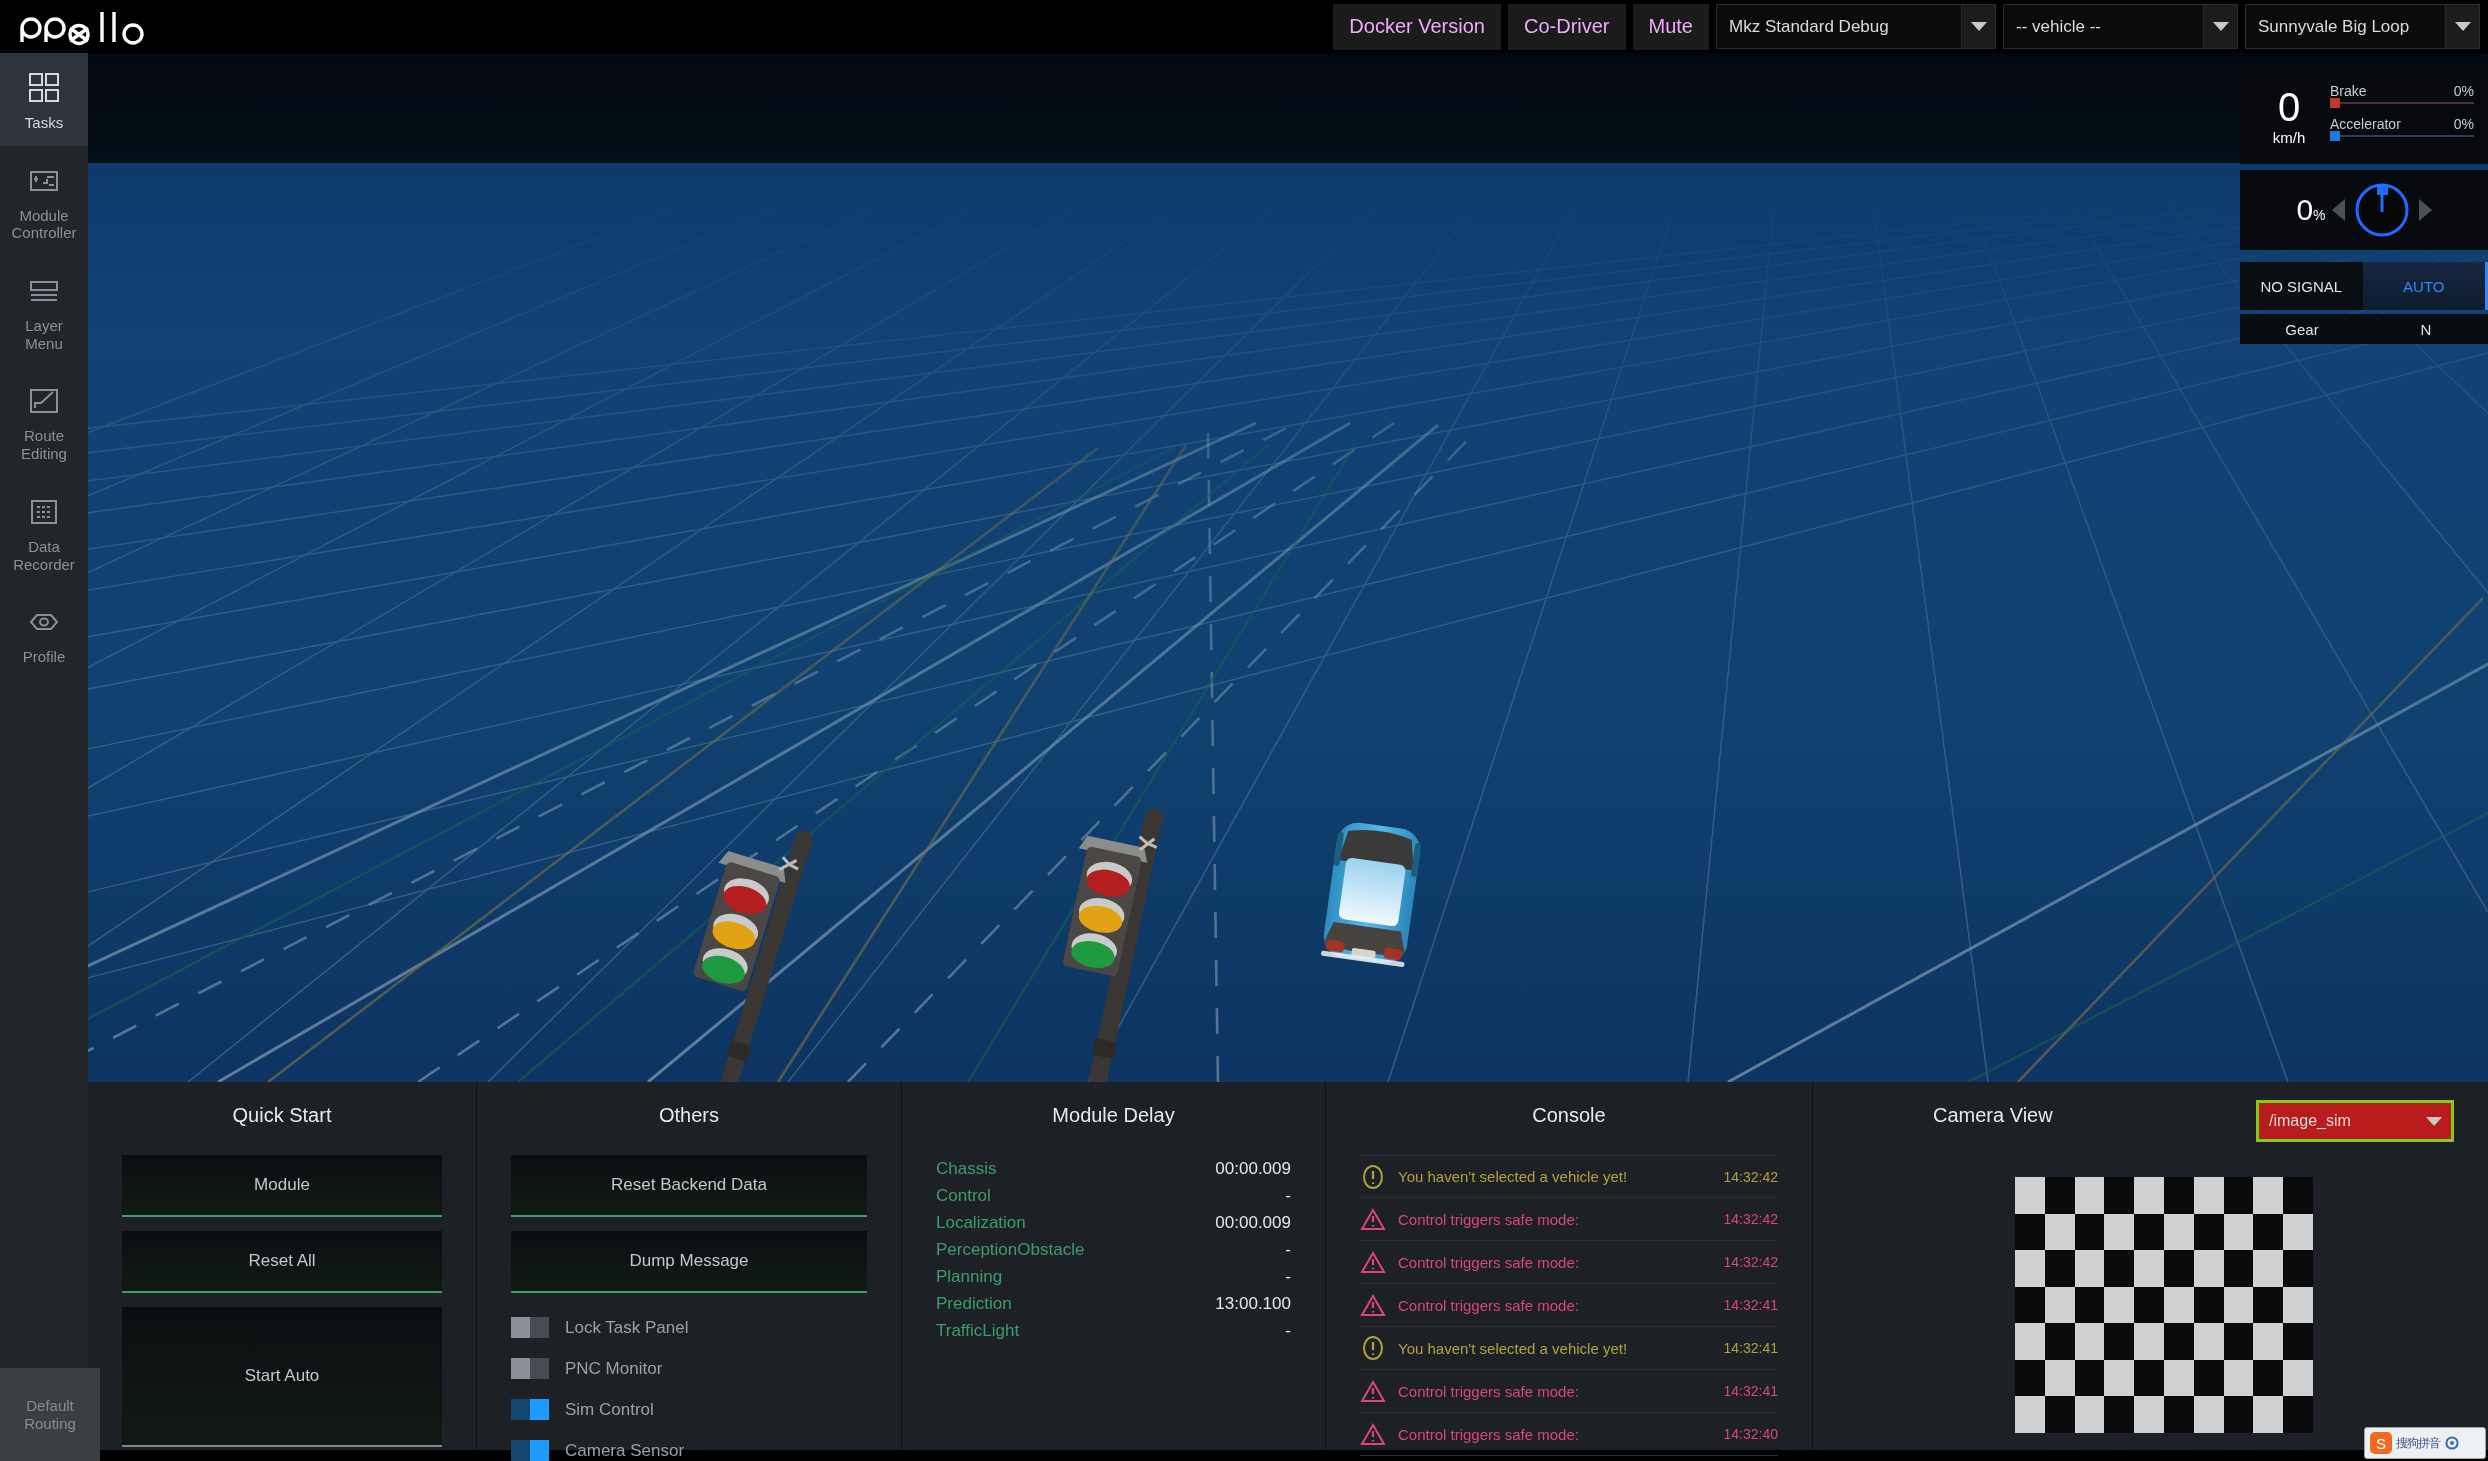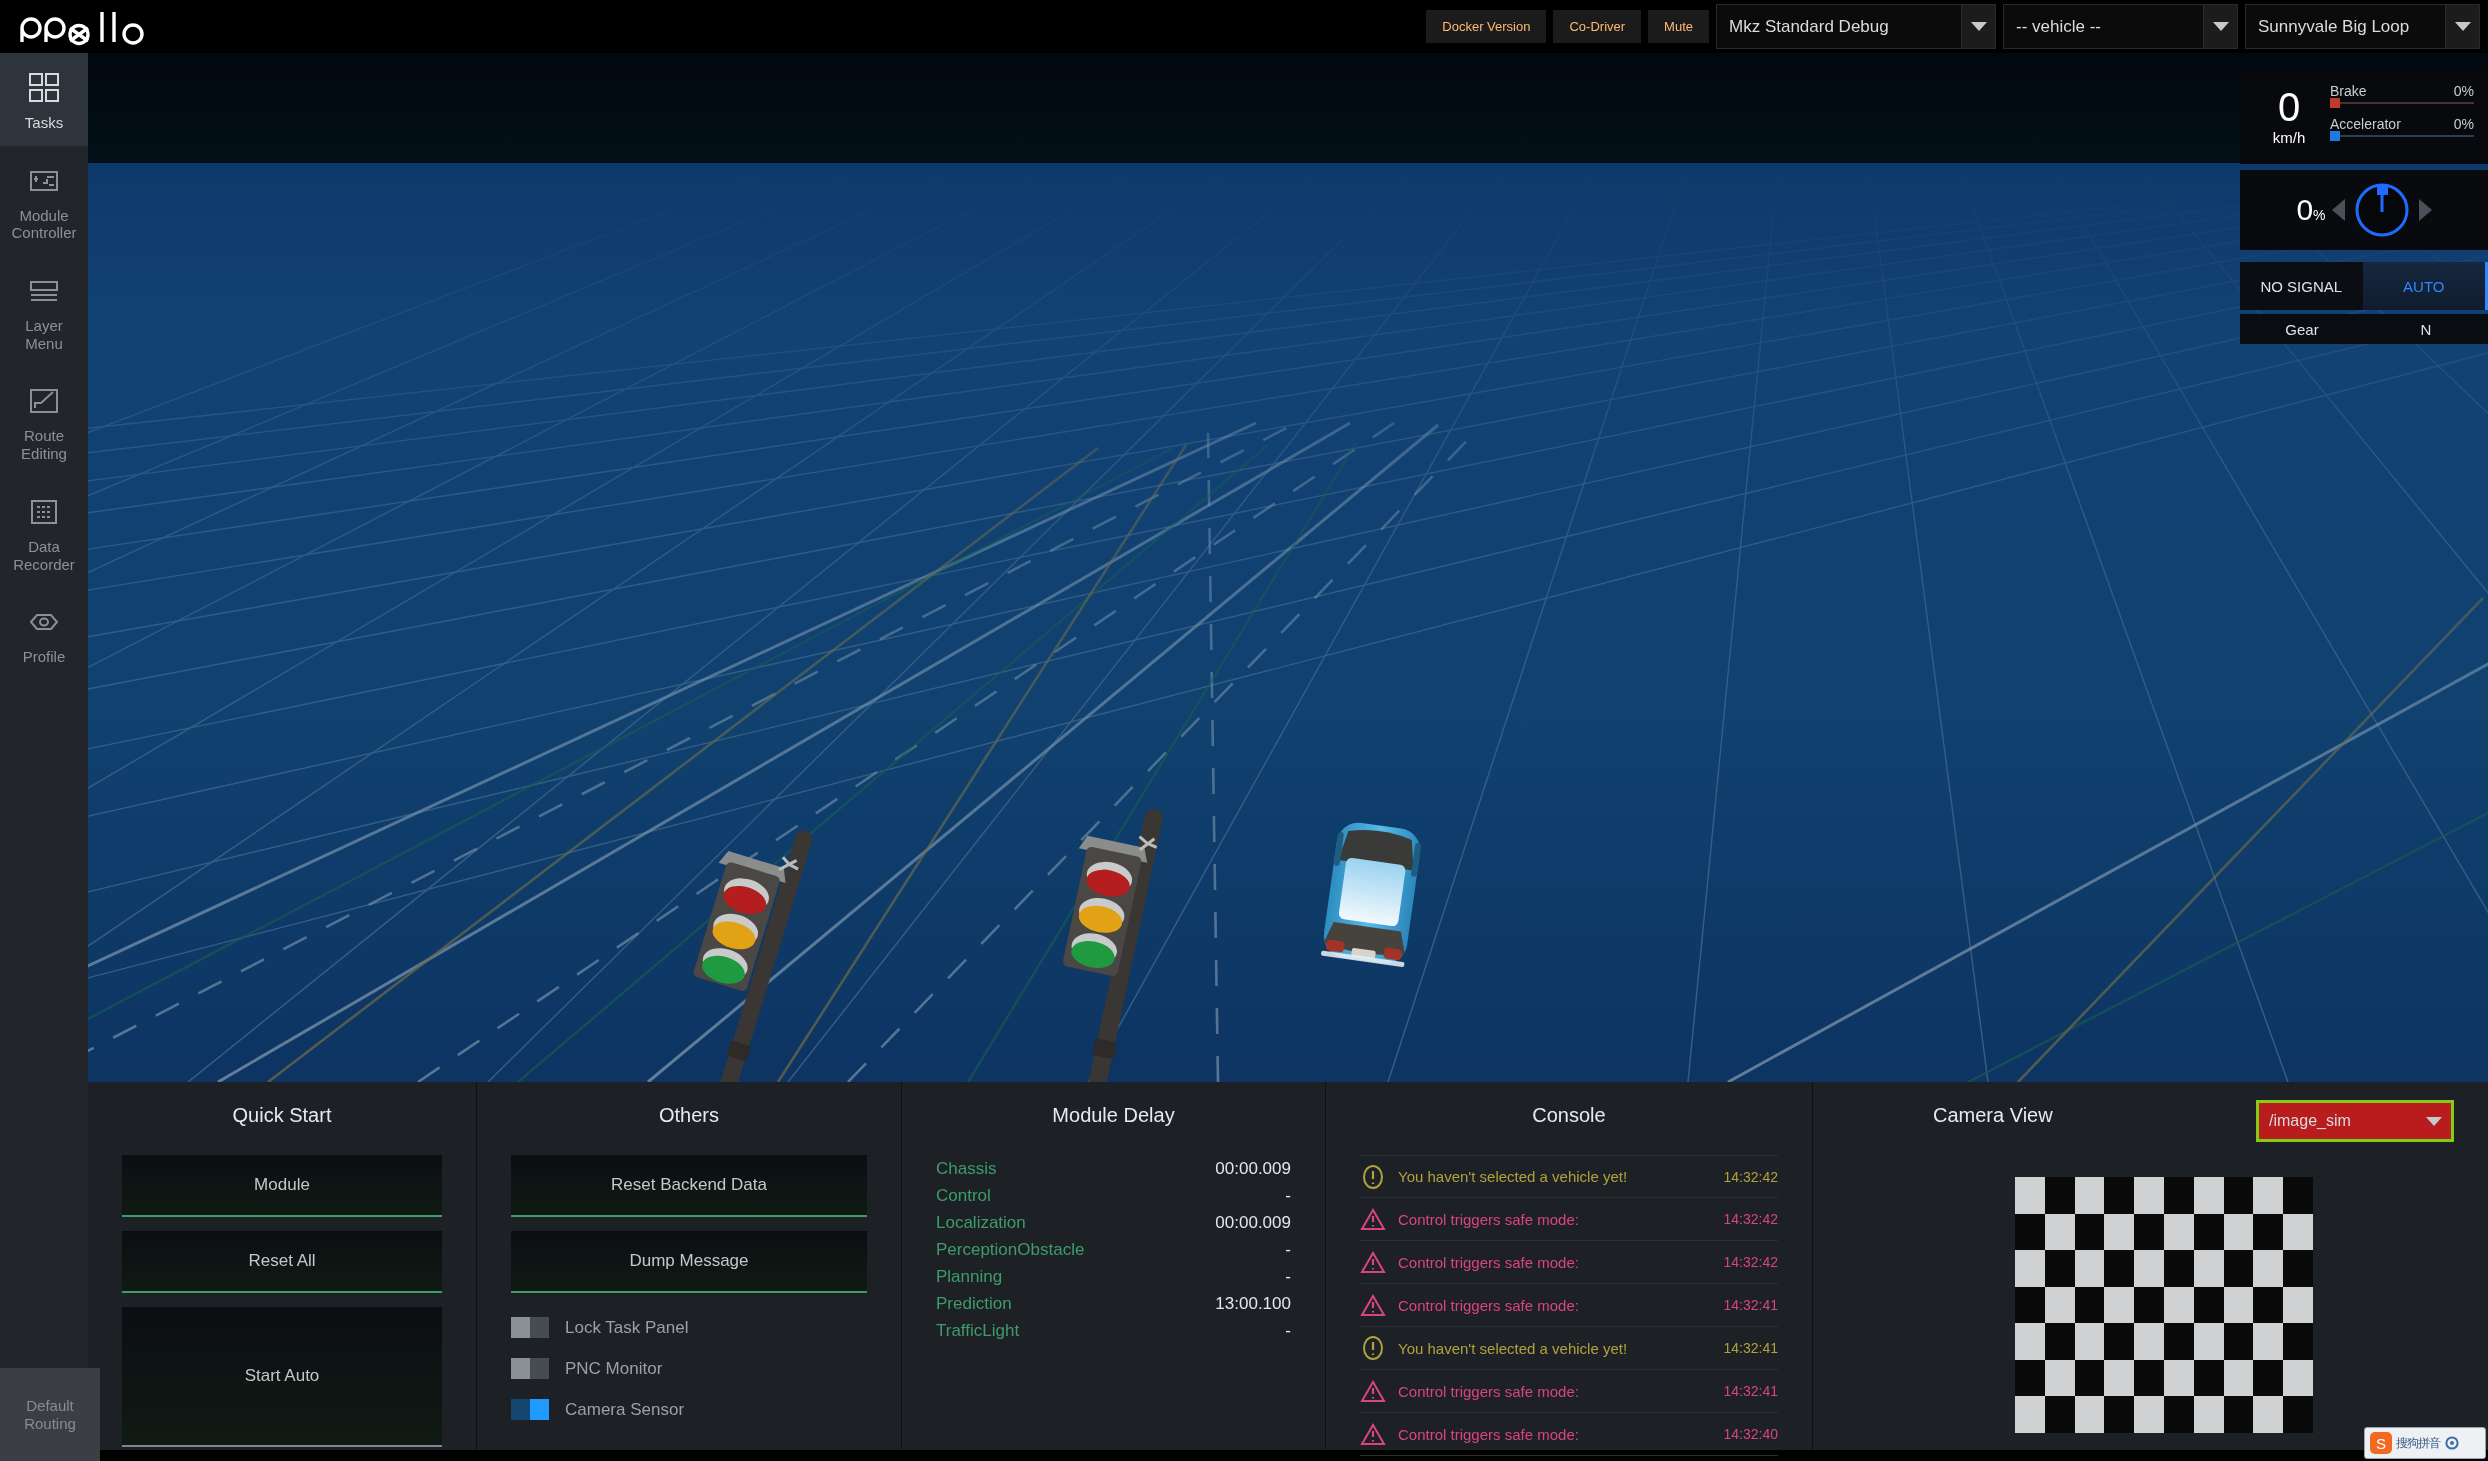--- a/index.html
+++ b/index.html
@@ -17,22 +17,22 @@
   }
   #logo {
     position: absolute; left: 18px; top: 6px;
     width: 128px; height: 40px;
   }
   #header-controls {
     position: absolute; right: 8px; top: 4px;
     display: flex; align-items: center; gap: 7px; height: 45px;
   }
   .hdr-btn {
-    height: 33px; background: #1b1b1b; border: none;
-    color: #fdba74; font-size: 13px; font-family: "Liberation Sans", sans-serif;
+    height: 46px; background: #1b1b1b; border: none;
+    color: #f0abfc; font-size: 20px; font-family: "Liberation Sans", sans-serif;
     padding: 0 16px; cursor: pointer; white-space: nowrap;
     display: flex; align-items: center; justify-content: center;
   }
   .hdr-select {
     height: 45px; background: #0b0b0b; border: 1px solid #2a2a2a;
     display: flex; align-items: center; position: relative; cursor: pointer;
   }
   .hdr-select .sel-val {
     color: #d8dcdf; font-size: 17px; padding-left: 12px;
     white-space: nowrap; overflow: hidden; text-overflow: ellipsis;
@@ -510,20 +510,27 @@
           <i class="bg"></i>
           <i class="knob"></i>
         </span>
       <span class="tog-label">PNC Monitor</span>
     </div>
     <div class="tog-row">
       <span class="toggle on">
           <i class="bg"></i>
           <i class="knob"></i>
         </span>
+      <span class="tog-label">Sim Control</span>
+    </div>
+    <div class="tog-row">
+      <span class="toggle on">
+          <i class="bg"></i>
+          <i class="knob"></i>
+        </span>
       <span class="tog-label">Camera Sensor</span>
     </div>
   </div>
 
   <div class="panel" style="width:424px">
     <div class="panel-title centered">Module Delay</div>
     <div>
       <div class="delay-row">
         <span class="delay-name">Chassis</span>
         <span class="delay-val">00:00.009</span>

